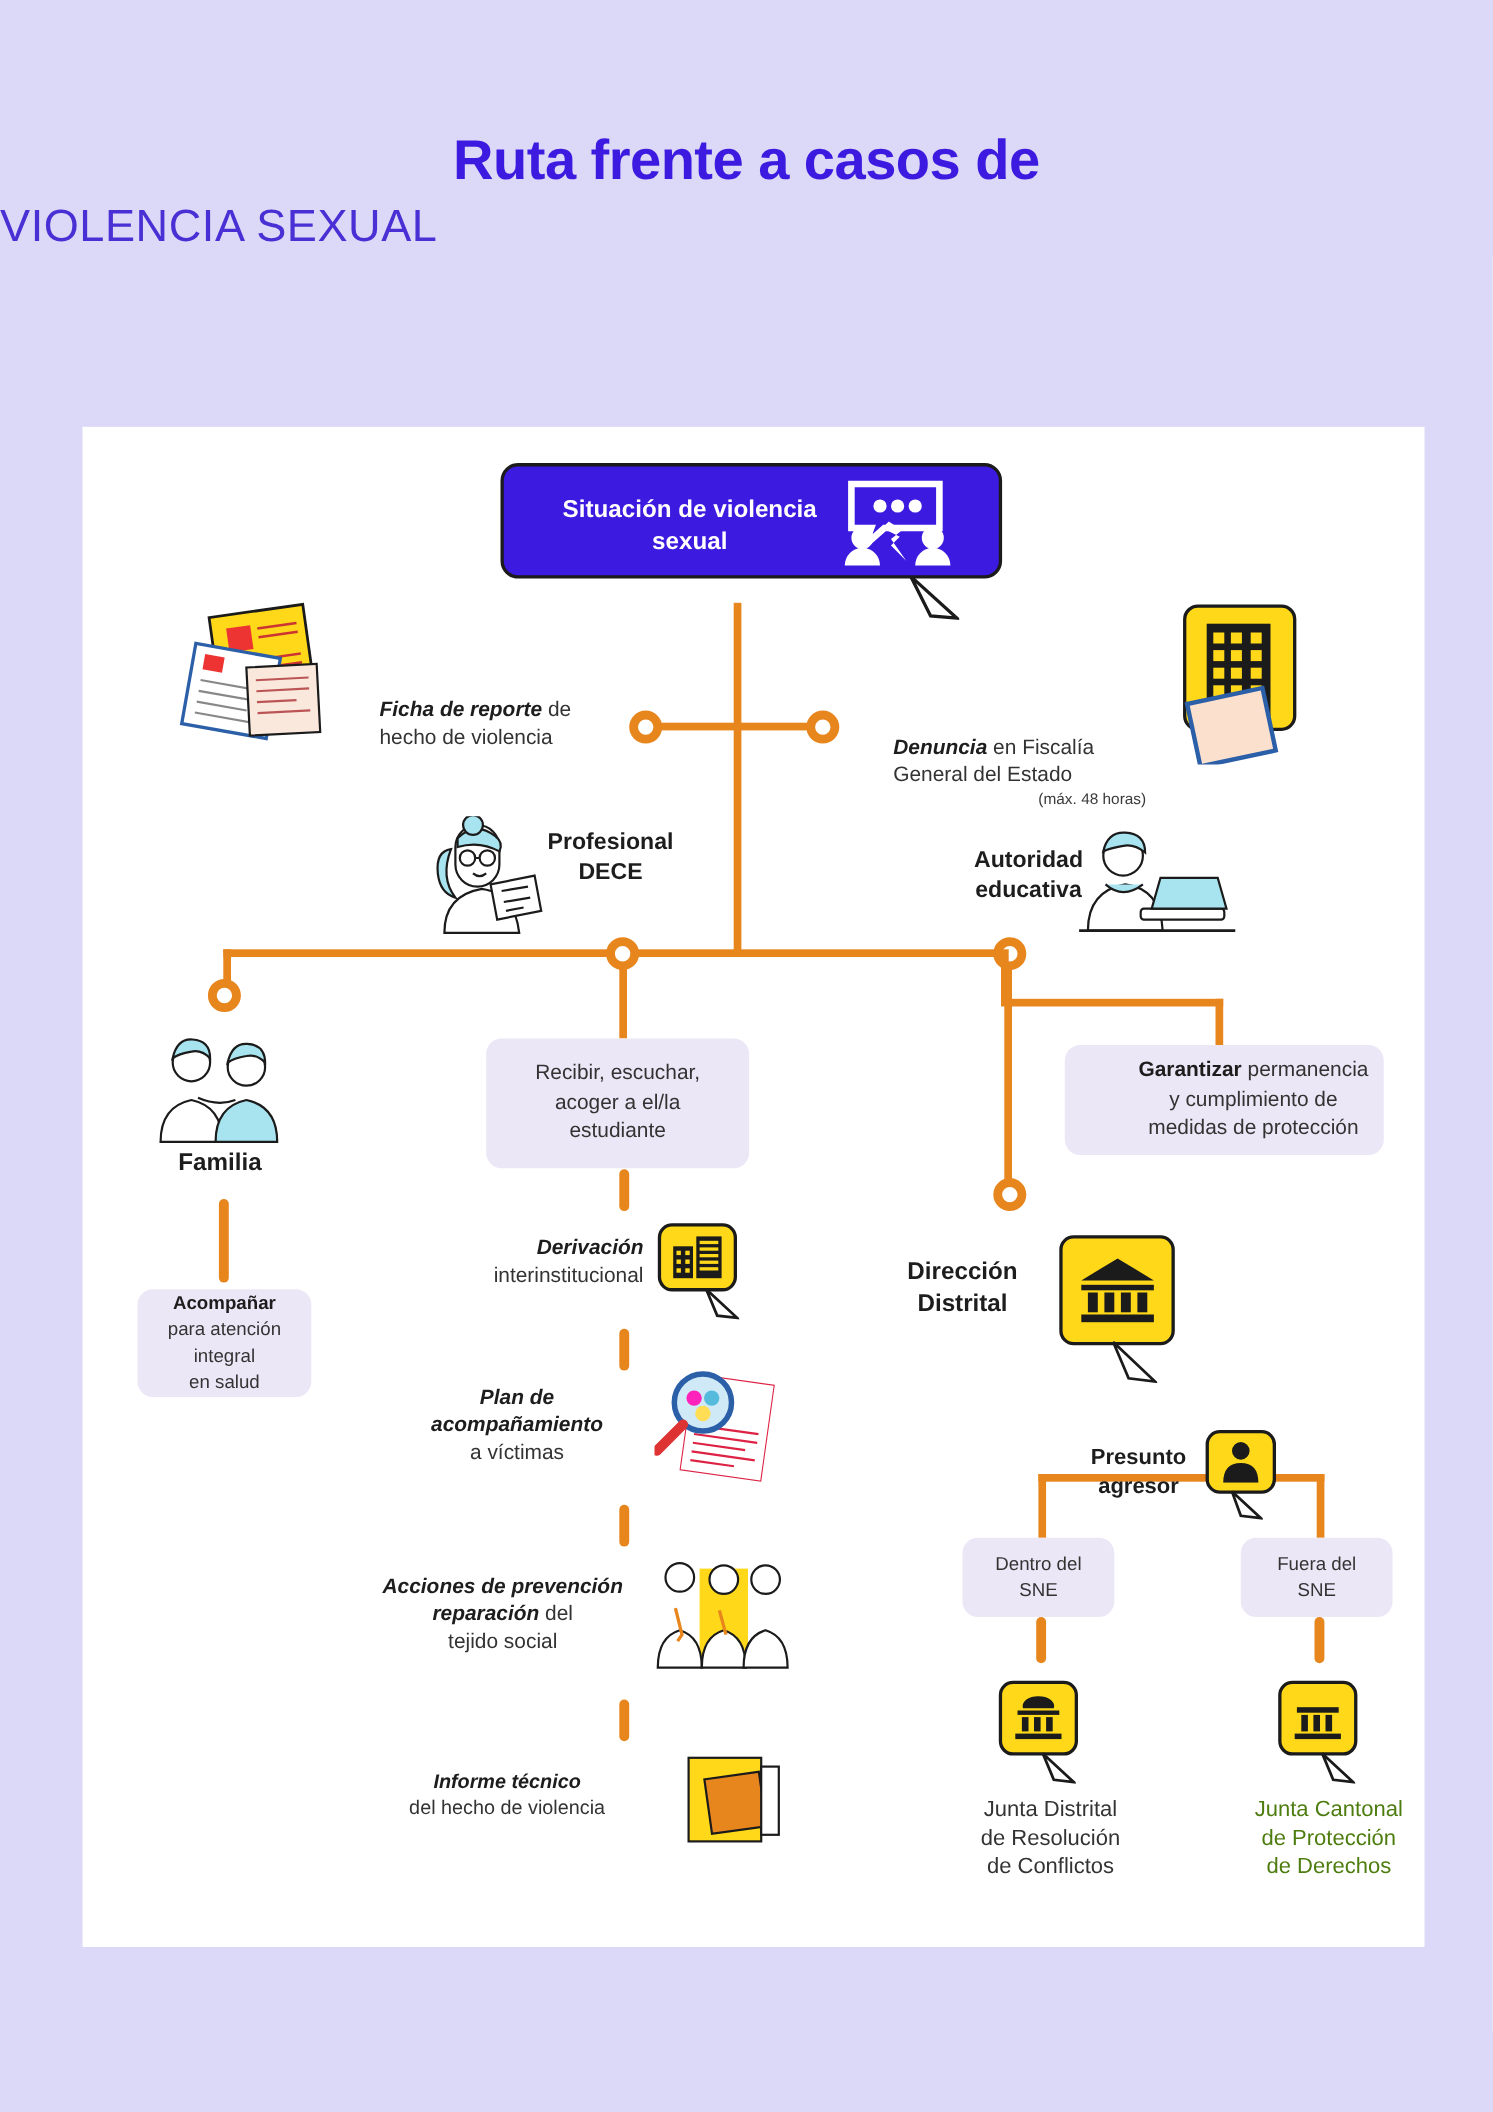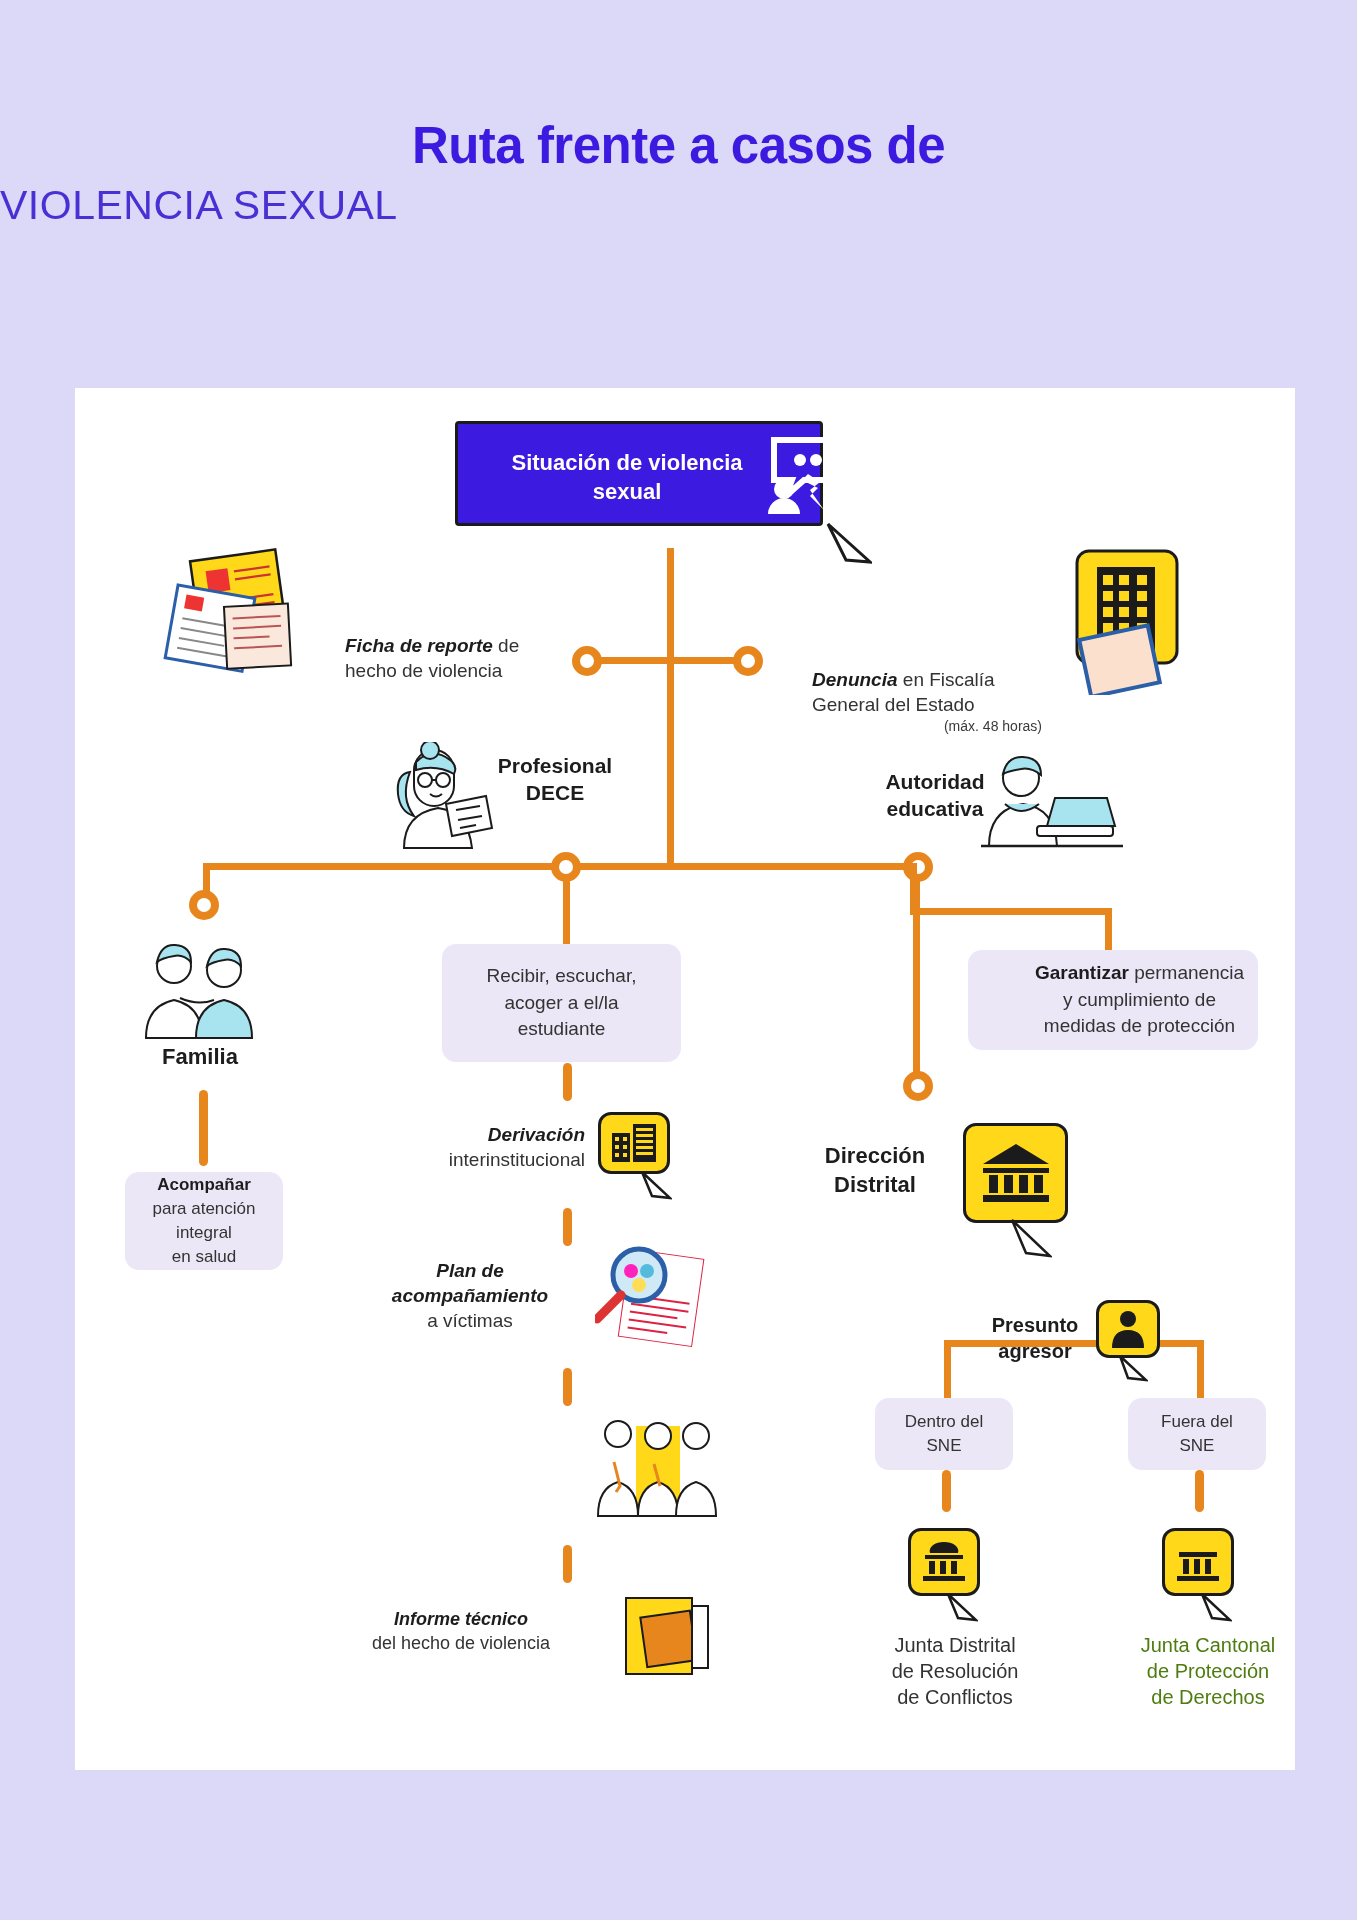--- a/index.html
+++ b/index.html
@@ -34,22 +34,22 @@
   .ln.v{width:7px;}
   .ln.h{height:7px;}
   .dash{position:absolute;width:9px;background:#e8861e;border-radius:5px;}
   .ring{
     position:absolute;width:30px;height:30px;border-radius:50%;
     border:8px solid #e8861e;background:#ffffff;box-sizing:border-box;
   }
 
   
   .bluebox{
-    position:absolute;left:455px;top:421px;width:368px;height:105px;
-    background:#3d1ae0;border:3px solid #1b1b1b;border-radius:4px;
+    position:absolute;left:455px;top:421px;width:456px;height:105px;
+    background:#3d1ae0;border:3px solid #1b1b1b;border-radius:16px;
     box-sizing:border-box;
   }
   .bluebox .txt{
     position:absolute;left:34px;top:24px;width:270px;text-align:center;
     color:#ffffff;font-size:22px;font-weight:bold;line-height:1.32;
   }
   .tailsvg{position:absolute;}
 
   
   .lbl{position:absolute;color:#333333;line-height:1.32;}
@@ -350,20 +350,25 @@
         </g>
       </g>
       <circle cx="44" cy="30" r="26" fill="#cfe9f7" stroke="#2b5fa8" stroke-width="5"></circle>
       <circle cx="36" cy="26" r="7" fill="#f2b"></circle>
       <circle cx="52" cy="26" r="7" fill="#5bd"></circle>
       <circle cx="44" cy="40" r="7" fill="#fd5"></circle>
       <line x1="26" y1="50" x2="2" y2="74" stroke="#d33" stroke-width="9" stroke-linecap="round"></line>
     </svg>
   </div>
 
+  <div class="lbl" style="left:328px;top:1430px;width:258px;text-align:center;font-size:19px;">
+    <b>Acciones de prevención</b><br>
+    <b>reparación</b><span> del</span><br>
+    <span>tejido social</span>
+  </div>
   <div class="illus" style="left:592px;top:1412px;">
     <svg width="130" height="110" viewBox="0 0 130 110">
       <rect x="44" y="14" width="44" height="90" fill="#ffd919"></rect>
       <circle cx="26" cy="22" r="13" fill="#ffffff" stroke="#1b1b1b" stroke-width="2"></circle>
       <path d="M6 104 q0 -28 20 -34 q20 6 20 34 Z" fill="#ffffff" stroke="#1b1b1b" stroke-width="2"></path>
       <circle cx="66" cy="24" r="13" fill="#ffffff" stroke="#1b1b1b" stroke-width="2"></circle>
       <path d="M46 104 q0 -28 20 -34 q20 6 20 34 Z" fill="#ffffff" stroke="#1b1b1b" stroke-width="2"></path>
       <circle cx="104" cy="24" r="13" fill="#ffffff" stroke="#1b1b1b" stroke-width="2"></circle>
       <path d="M84 104 q0 -28 20 -34 q20 6 20 34 Z" fill="#ffffff" stroke="#1b1b1b" stroke-width="2"></path>
       <path d="M22 50 l6 24 l-4 6" fill="none" stroke="#e8861e" stroke-width="3"></path>

